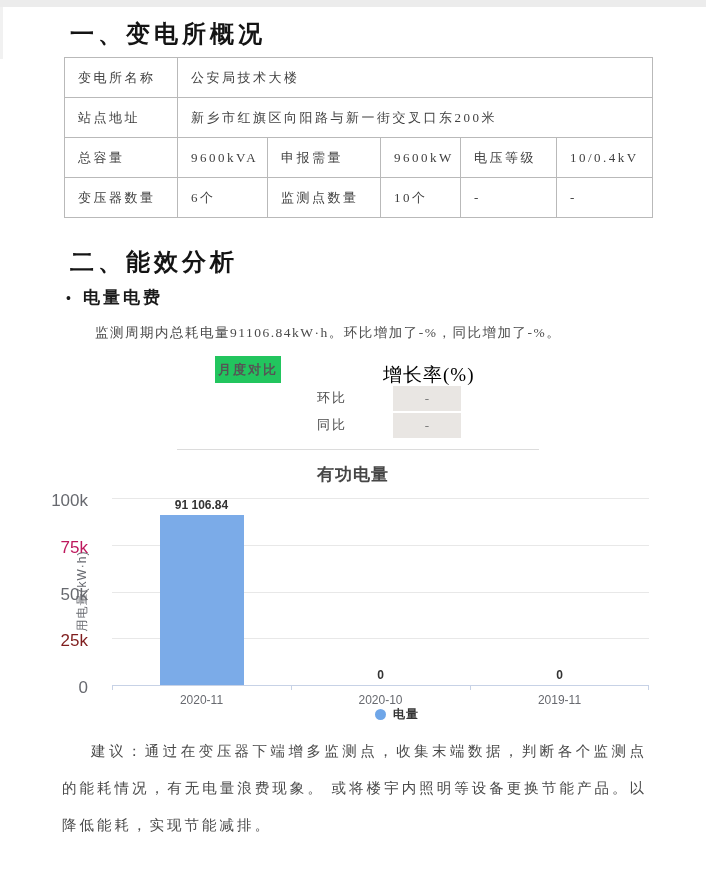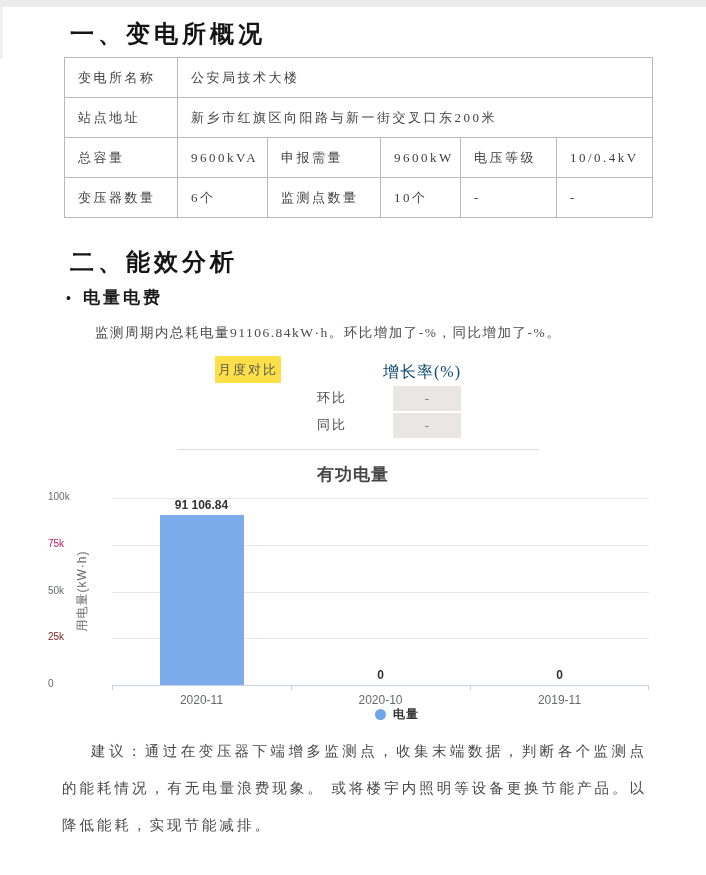--- a/index.html
+++ b/index.html
@@ -10,40 +10,40 @@
   h1.section{position:absolute;margin:8px;font-size:24px;font-weight:bold;color:#141414;letter-spacing:4px;}
   #section1-title{left:62px;top:10px;}
   #section2-title{left:62px;top:238px;}
   table.overview{position:absolute;left:64px;top:57px;width:588px;border-collapse:collapse;table-layout:fixed;}
   table.overview td{border:1px solid #b9b9b9;height:39px;font-size:13px;letter-spacing:2.5px;
         padding:0 4px 0 13px;color:#3f3f3f;overflow:hidden;white-space:nowrap;font-family:Liberation Serif, serif;}
   .sub-heading{position:absolute;left:66px;top:286px;font-size:17px;font-weight:bold;color:#1b1b1b;letter-spacing:3px;}
   .sub-heading .bullet{font-size:14px;margin-right:9px;}
   .summary{position:absolute;left:95px;top:324px;font-size:13.5px;letter-spacing:1.5px;color:#4a4a4a;}
   .mode-btn{position:absolute;left:215px;top:356px;width:66px;height:27px;line-height:27px;text-align:center;
-        background:#fde047;font-size:13px;letter-spacing:2px;color:#555;cursor:pointer;}
-  .growth-header{position:absolute;left:383px;top:362px;font-size:16px;letter-spacing:1px;color:#0c4a6e;}
+        background:#22c55e;font-size:13px;letter-spacing:2px;color:#555;cursor:pointer;font-weight:bold;}
+  .growth-header{position:absolute;left:383px;top:362px;font-size:19px;letter-spacing:1px;color:#000000;}
   .cmp-label{position:absolute;left:297px;width:50px;text-align:right;font-size:13px;letter-spacing:2px;color:#4a4a4a;}
   .cmp-label.row0{top:389px;}
   .cmp-label.row1{top:416px;}
   .cmp-box{position:absolute;left:393px;width:68px;height:25px;line-height:25px;text-align:center;
         background:#e9e6e3;color:#777;font-size:13px;}
   .cmp-box.row0{top:386px;}
   .cmp-box.row1{top:413px;}
   .divider{position:absolute;left:177px;top:449px;width:362px;border-top:1px solid #dcdcdc;}
   .chart{position:absolute;left:0;top:460px;width:706px;height:268px;
         font-family:"Liberation Sans","DejaVu Sans",sans-serif;}
   .chart-title{position:absolute;top:3px;left:0;width:100%;text-align:center;font-size:17px;font-weight:bold;
         color:#464646;letter-spacing:1px;}
   .plot{position:absolute;left:112px;top:38px;width:537px;height:187px;border-bottom:1px solid #c7d2e6;}
   .gridline{position:absolute;left:0;width:100%;height:1px;background:#e8e8e8;}
   .bar{position:absolute;}
   .val-label{position:absolute;width:120px;text-align:center;font-size:12px;font-weight:bold;color:#333;}
   .x-tick{position:absolute;top:187px;width:1px;height:5px;background:#c7d2e6;}
-  .y-label{position:absolute;left:48px;width:56px;font-size:10px;color:#67696f;}
+  .y-label{position:absolute;left:32px;width:56px;text-align:right;font-size:17px;color:#67696f;}
   .y-name{position:absolute;left:82px;top:131px;transform:translate(-50%,-50%) rotate(-90deg);
         font-size:12px;color:#67696f;white-space:nowrap;letter-spacing:1px;}
   .x-label{position:absolute;top:233px;width:140px;text-align:center;font-size:12px;color:#67696f;}
   .legend{position:absolute;top:246px;left:0;width:100%;display:flex;justify-content:center;align-items:flex-end;gap:7px;margin-left:44px;}
   .legend-item{display:flex;align-items:center;gap:7px;cursor:pointer;}
   .legend-dot{width:11px;height:11px;border-radius:50%;}
   .legend-label{font-size:12px;font-weight:bold;color:#333;letter-spacing:1px;}
   .suggestion{position:absolute;left:62px;top:733px;width:585px;font-size:14.5px;letter-spacing:3px;
         line-height:37px;color:#4a4a4a;text-indent:2em;text-align:justify;}
 </style>

